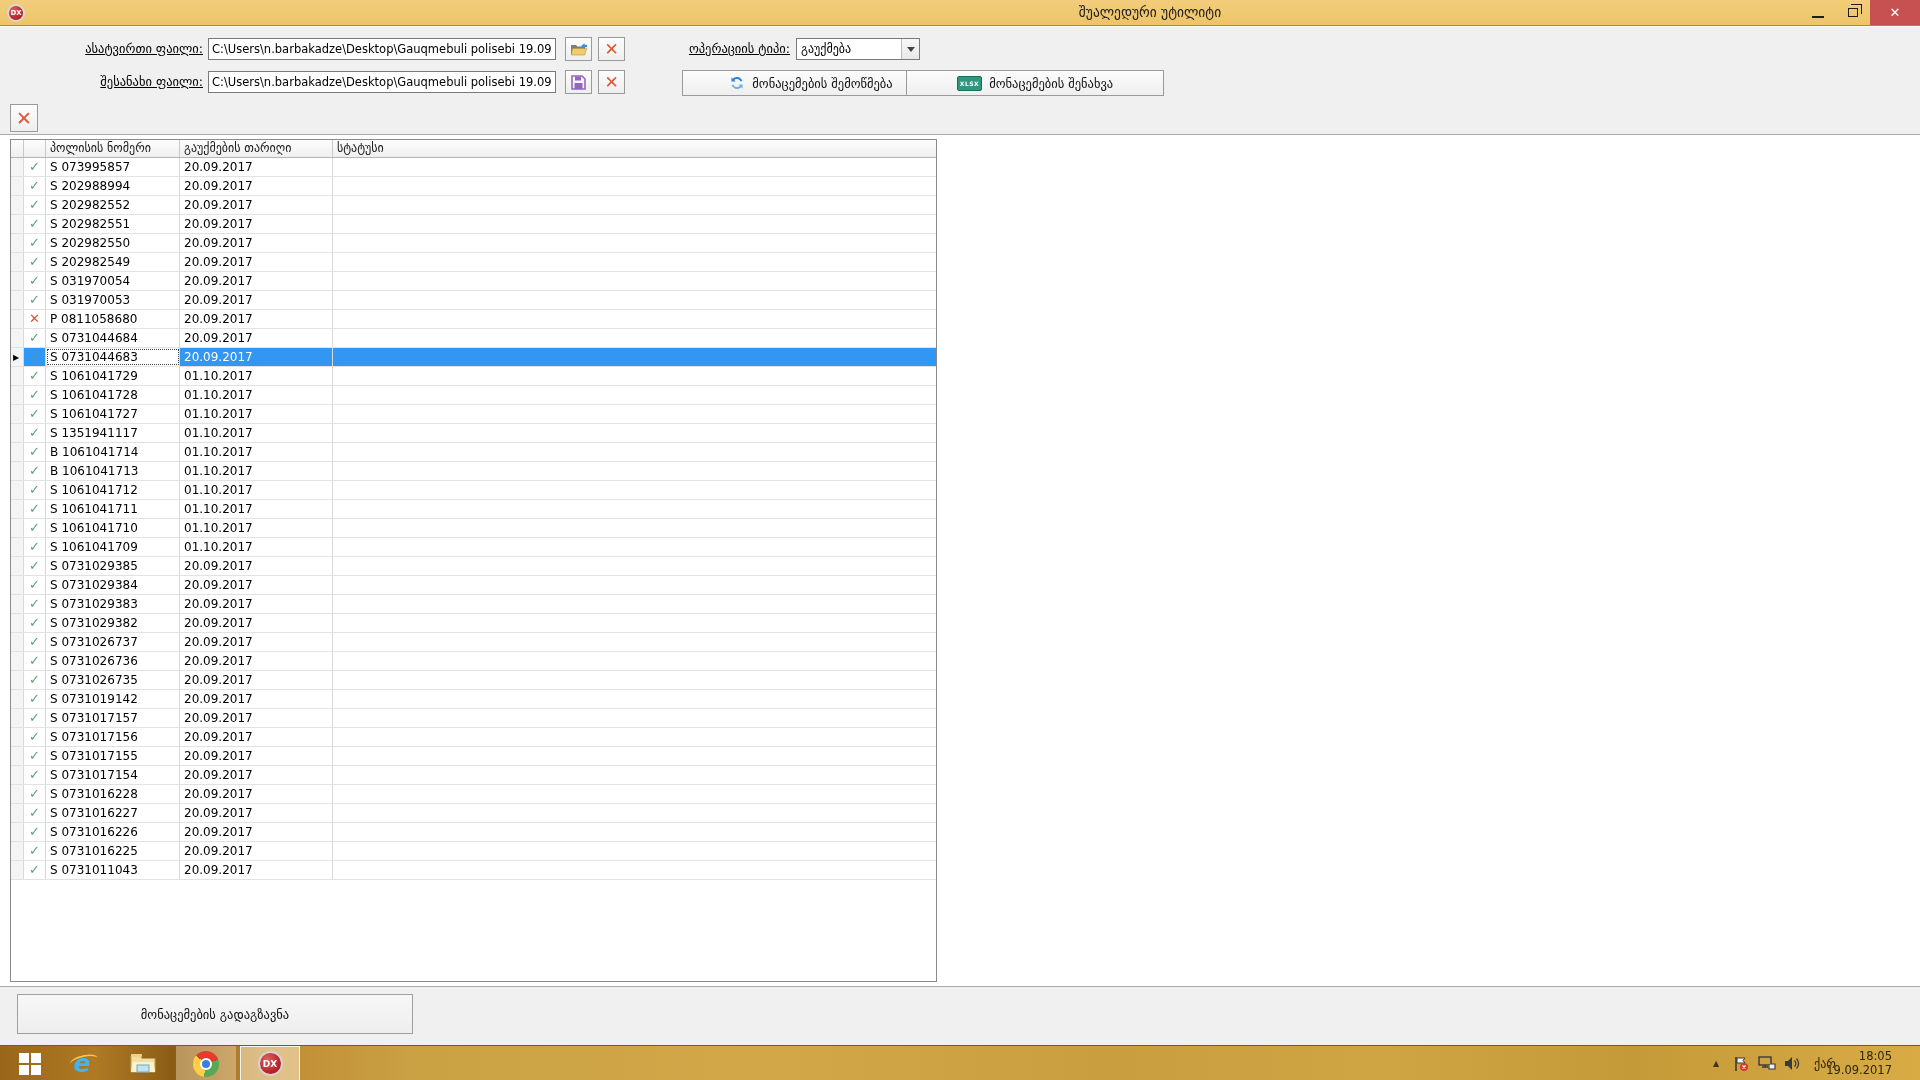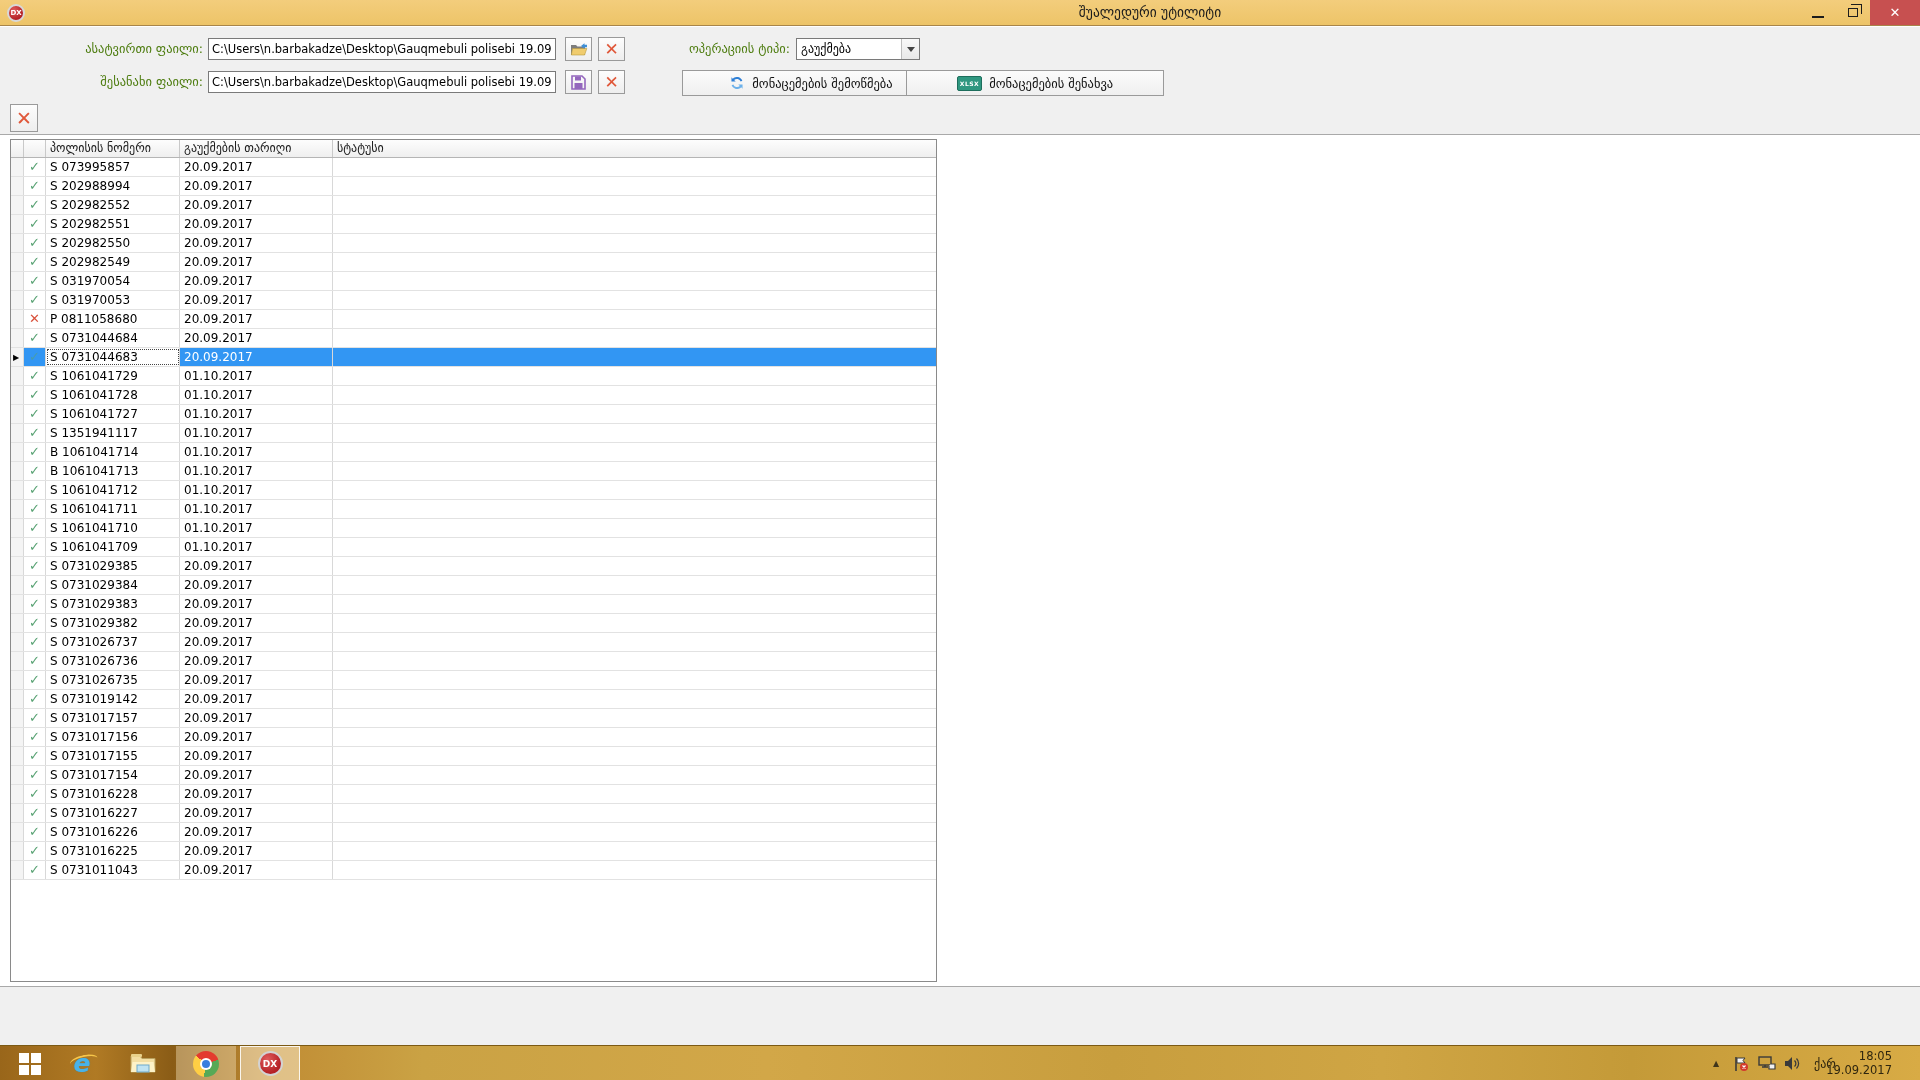--- a/index.html
+++ b/index.html
@@ -23,21 +23,21 @@
   .btn-restore .glyph::before { content:""; position:absolute; left:2px; top:-5px; width:10px; height:9px;
     border:1.5px solid #1c1c1c; border-left:none; border-bottom:none; }
   .btn-close { right:0; width:50px; background:#c75050; }
   .btn-close .glyph { color:#fff; font-size:13px; font-weight:bold; line-height:1; }
 
   
   .client { position:absolute; left:0; top:27px; width:1920px; height:1018px; background:#ffffff; }
   .toolbar { position:absolute; left:0; top:0; width:1920px; height:108px; background:#f0f0f0;
     border-bottom:1px solid #a9a9a9; }
 
-  .f-label { position:absolute; left:0; width:203px; text-align:right; font-size:12.5px; color:#4d7c0f; }
+  .f-label { position:absolute; left:0; width:203px; text-align:right; font-size:12.5px; color:#000000;text-decoration:underline; }
   .f-input { position:absolute; height:22px; border:1px solid #7a7a7a; background:#fff;
     font-family:"DejaVu Sans","Liberation Sans",sans-serif; font-size:11.5px; color:#000; padding:0 3px; }
   .tool-btn { position:absolute; width:27px; height:24px; background:linear-gradient(#fdfdfd,#eeeeee);
     border:1px solid #9a9a9a; display:flex; align-items:center; justify-content:center; cursor:default; }
   .x-glyph { color:#e0583a; font-size:17px; font-weight:900; line-height:1; }
 
   .combo { position:absolute; left:796px; top:11px; width:124px; height:22px; background:#fff;
     border:1px solid #7a7a7a; display:flex; align-items:center; }
   .combo .val { flex:1; font-size:12px; padding-left:4px; color:#000; }
   .combo .arrow-box { width:18px; height:100%; background:linear-gradient(#f8f8f8,#e8e8e8);
@@ -505,20 +505,23 @@
     <div class="cell c-ind"></div>
     <div class="cell c-check"><span class="status-glyph ok">✓</span></div>
     <div class="cell c-policy">S 0731011043</div>
     <div class="cell c-date">20.09.2017</div>
     <div class="cell c-status"></div>
   </div>
 </div>
     </div>
 
     <div class="footer">
+      <div class="footer-btn" style="left:17px; width:396px;">
+        <span>მონაცემების გადაგზავნა</span>
+      </div>
     </div>
   </div>
 
   <div class="taskbar">
     <div class="tb-item start">
       <div class="start-grid">
           <span></span>
           <span></span>
           <span></span>
           <span></span>

